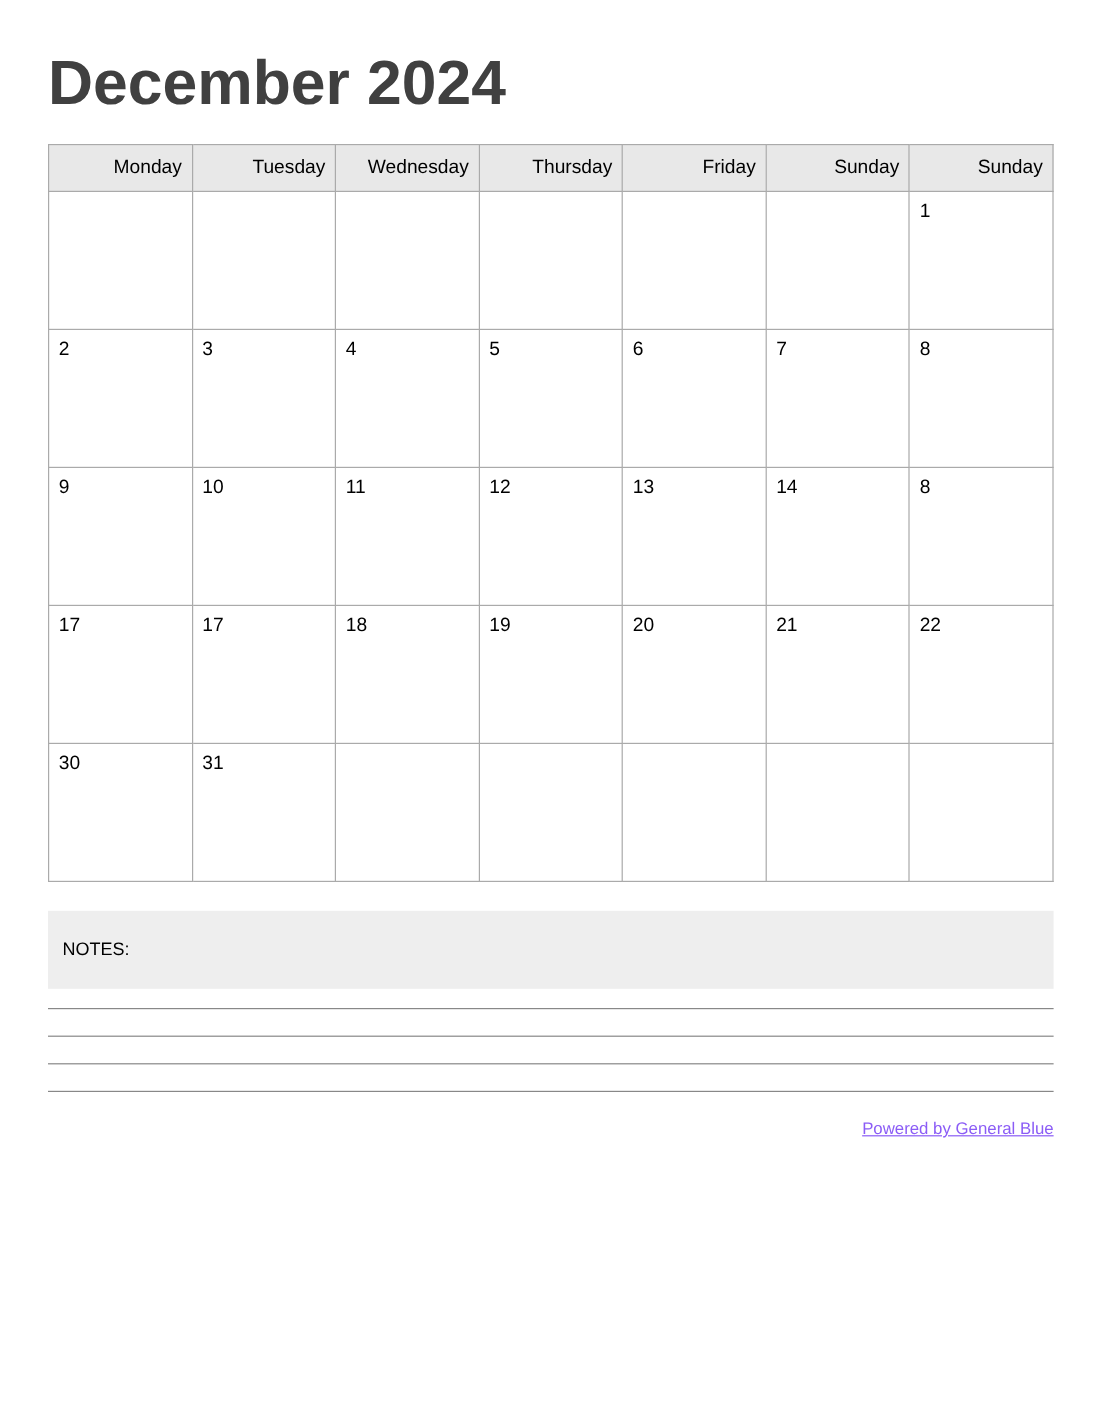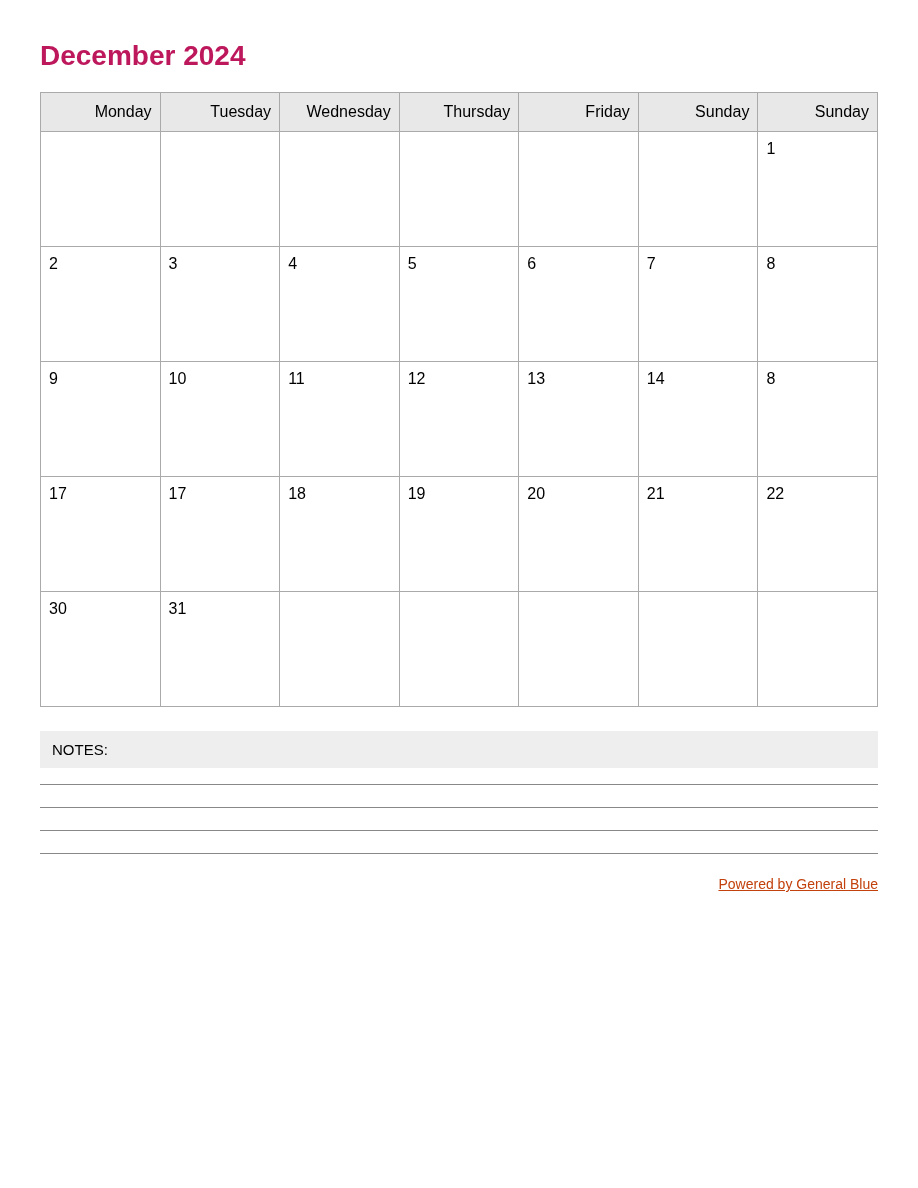--- a/index.html
+++ b/index.html
@@ -11,24 +11,24 @@
     body {
       font-family: Arial, sans-serif;
       background: #ffffff;
       width: 918px;
       min-height: 1188px;
       padding: 40px 40px 30px 40px;
       color: #000000;
     }
 
     .page-title {
-      font-size: 28px;
+      font-size: 52px;
       font-weight: bold;
       margin-bottom: 20px;
-      color: #be185d;
+      color: #404040;
     }
 
     .calendar-table {
       width: 100%;
       border-collapse: collapse;
       border: 1.5px solid #555;
     }
 
     .calendar-table th {
       background-color: #e8e8e8;
@@ -51,42 +51,42 @@
     .day-number {
       display: block;
     }
 
     .notes-section {
       margin-top: 24px;
     }
 
     .notes-label {
       background-color: #eeeeee;
-      padding: 10px 12px;
+      padding: 24px 12px;
       font-size: 15px;
       display: block;
       margin-bottom: 16px;
     }
 
     .notes-line {
       border: none;
       border-bottom: 1px solid #888;
       width: 100%;
       margin-bottom: 22px;
       display: block;
     }
 
     .footer {
       text-align: right;
       margin-top: 10px;
       font-size: 14px;
     }
 
     .footer a {
-      color: #c2410c;
+      color: #8b5cf6;
       text-decoration: underline;
     }
 
     .empty-cell {
       background-color: #ffffff;
     }
   </style>
 </head>
 <body>
 

